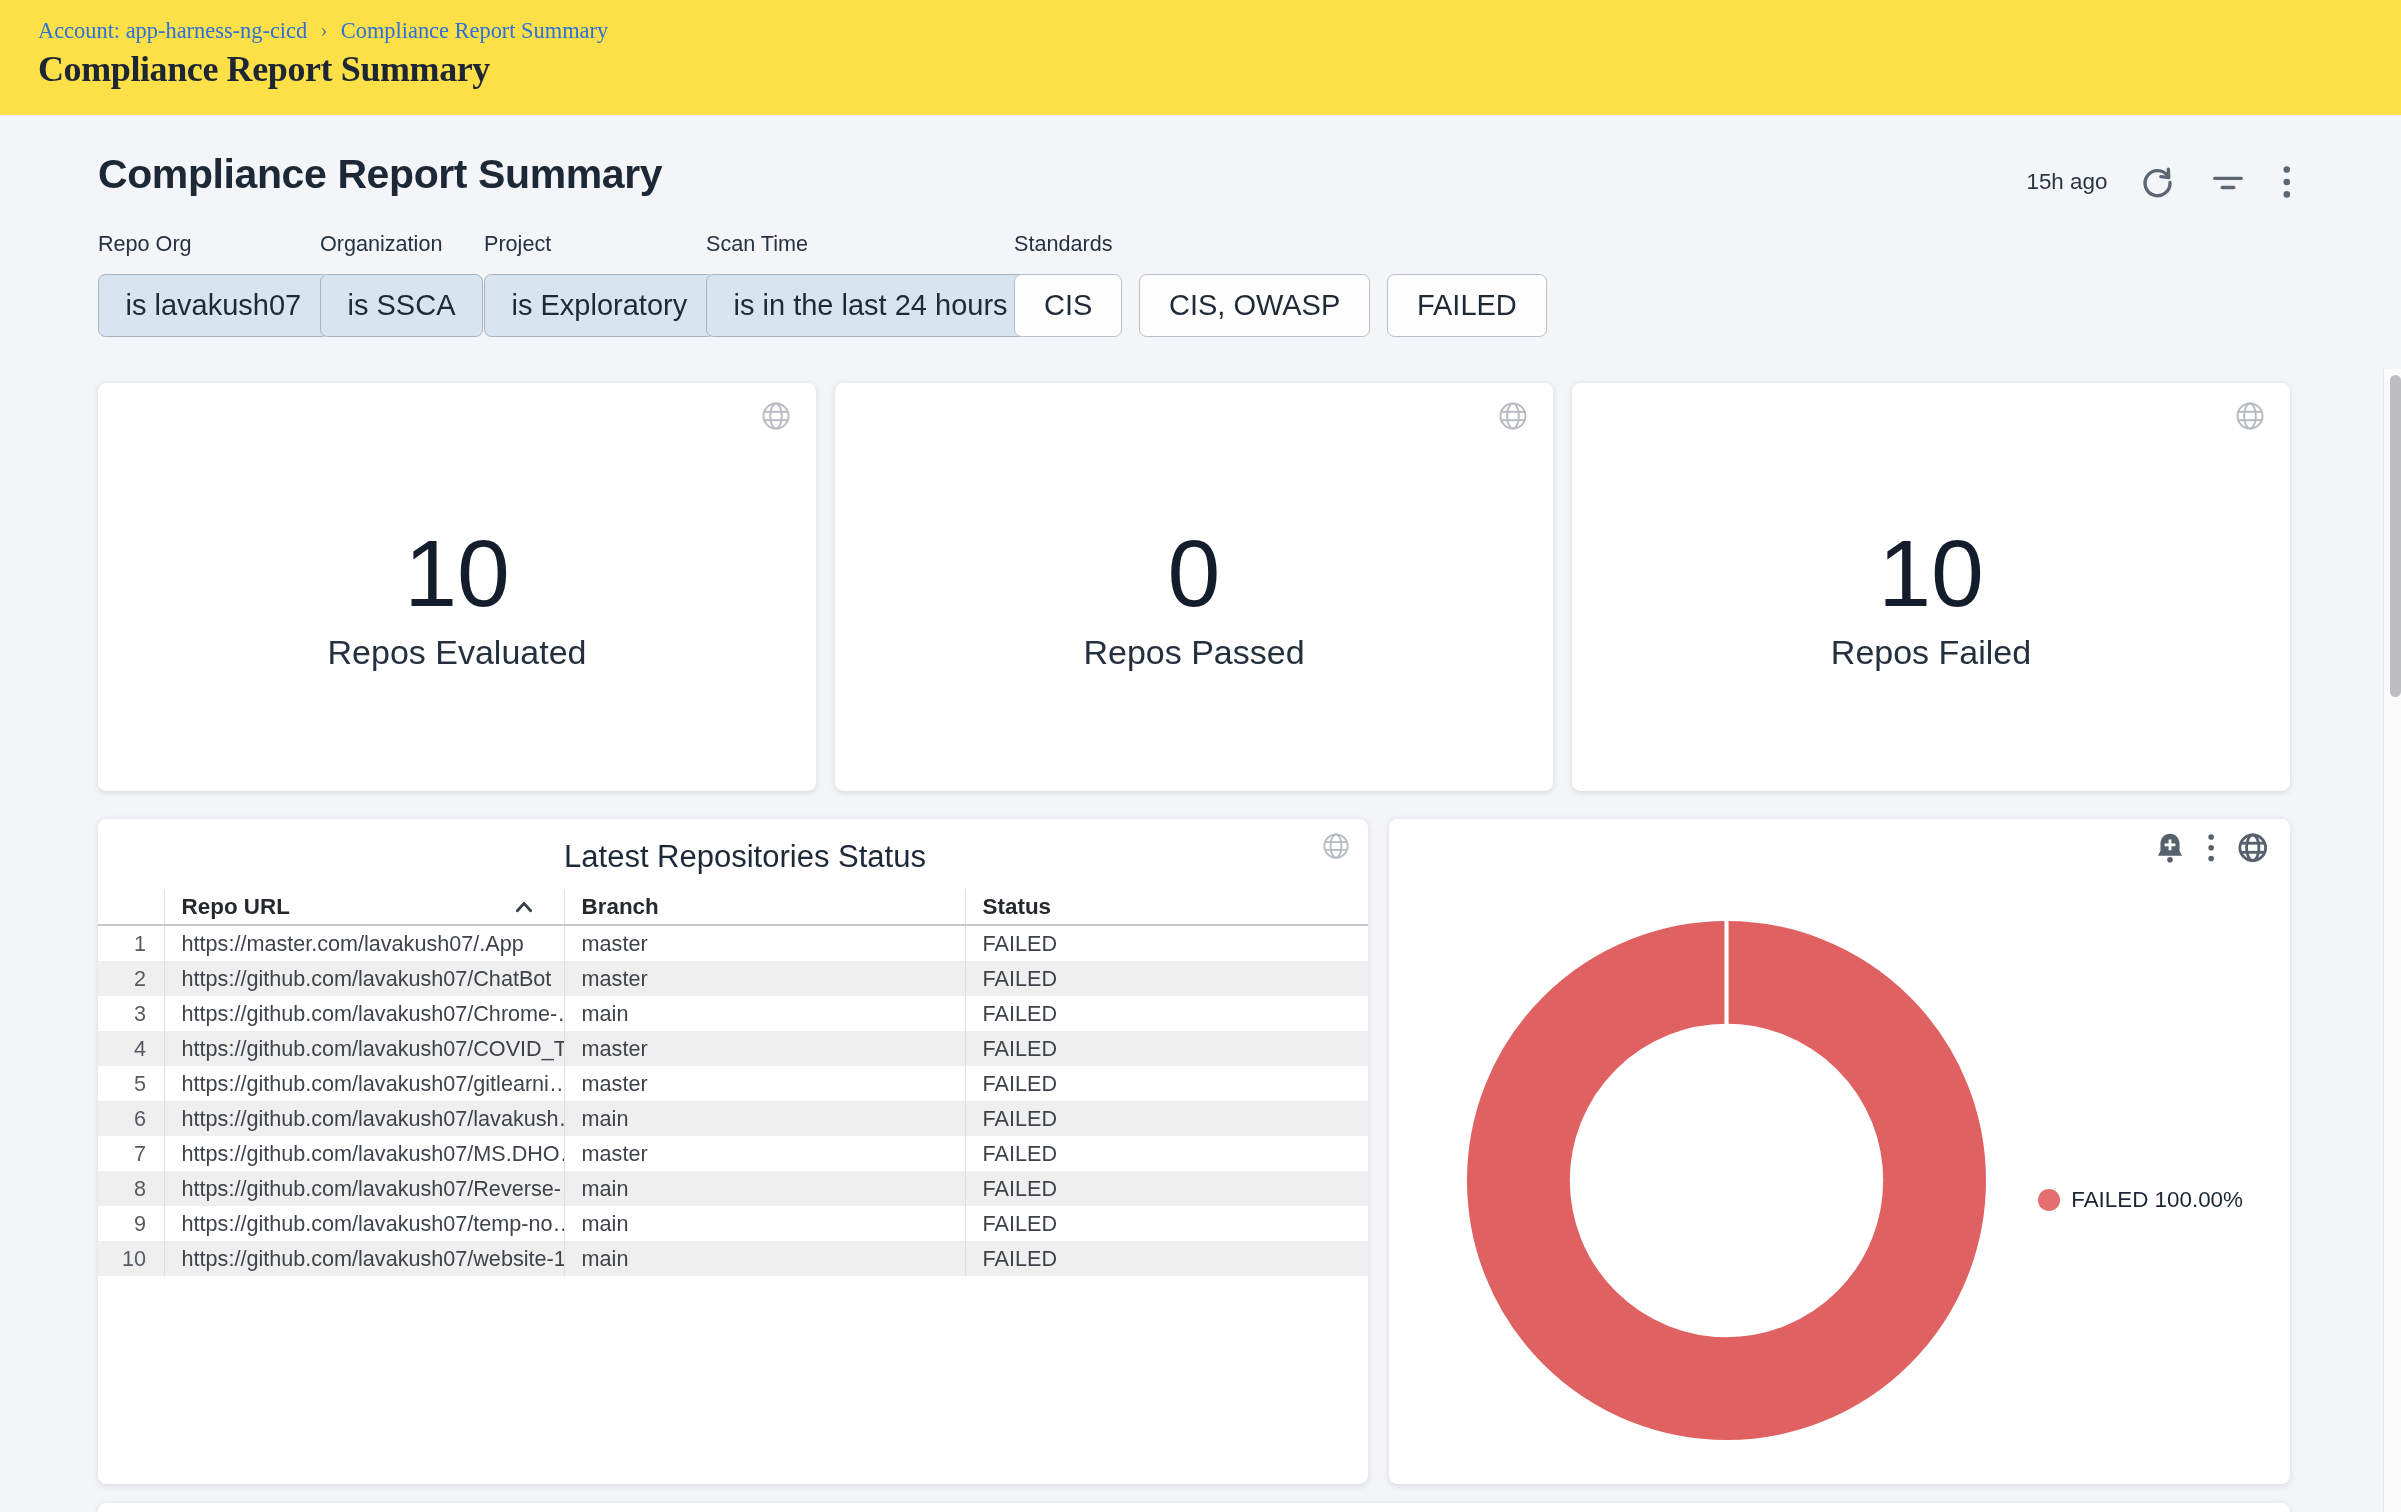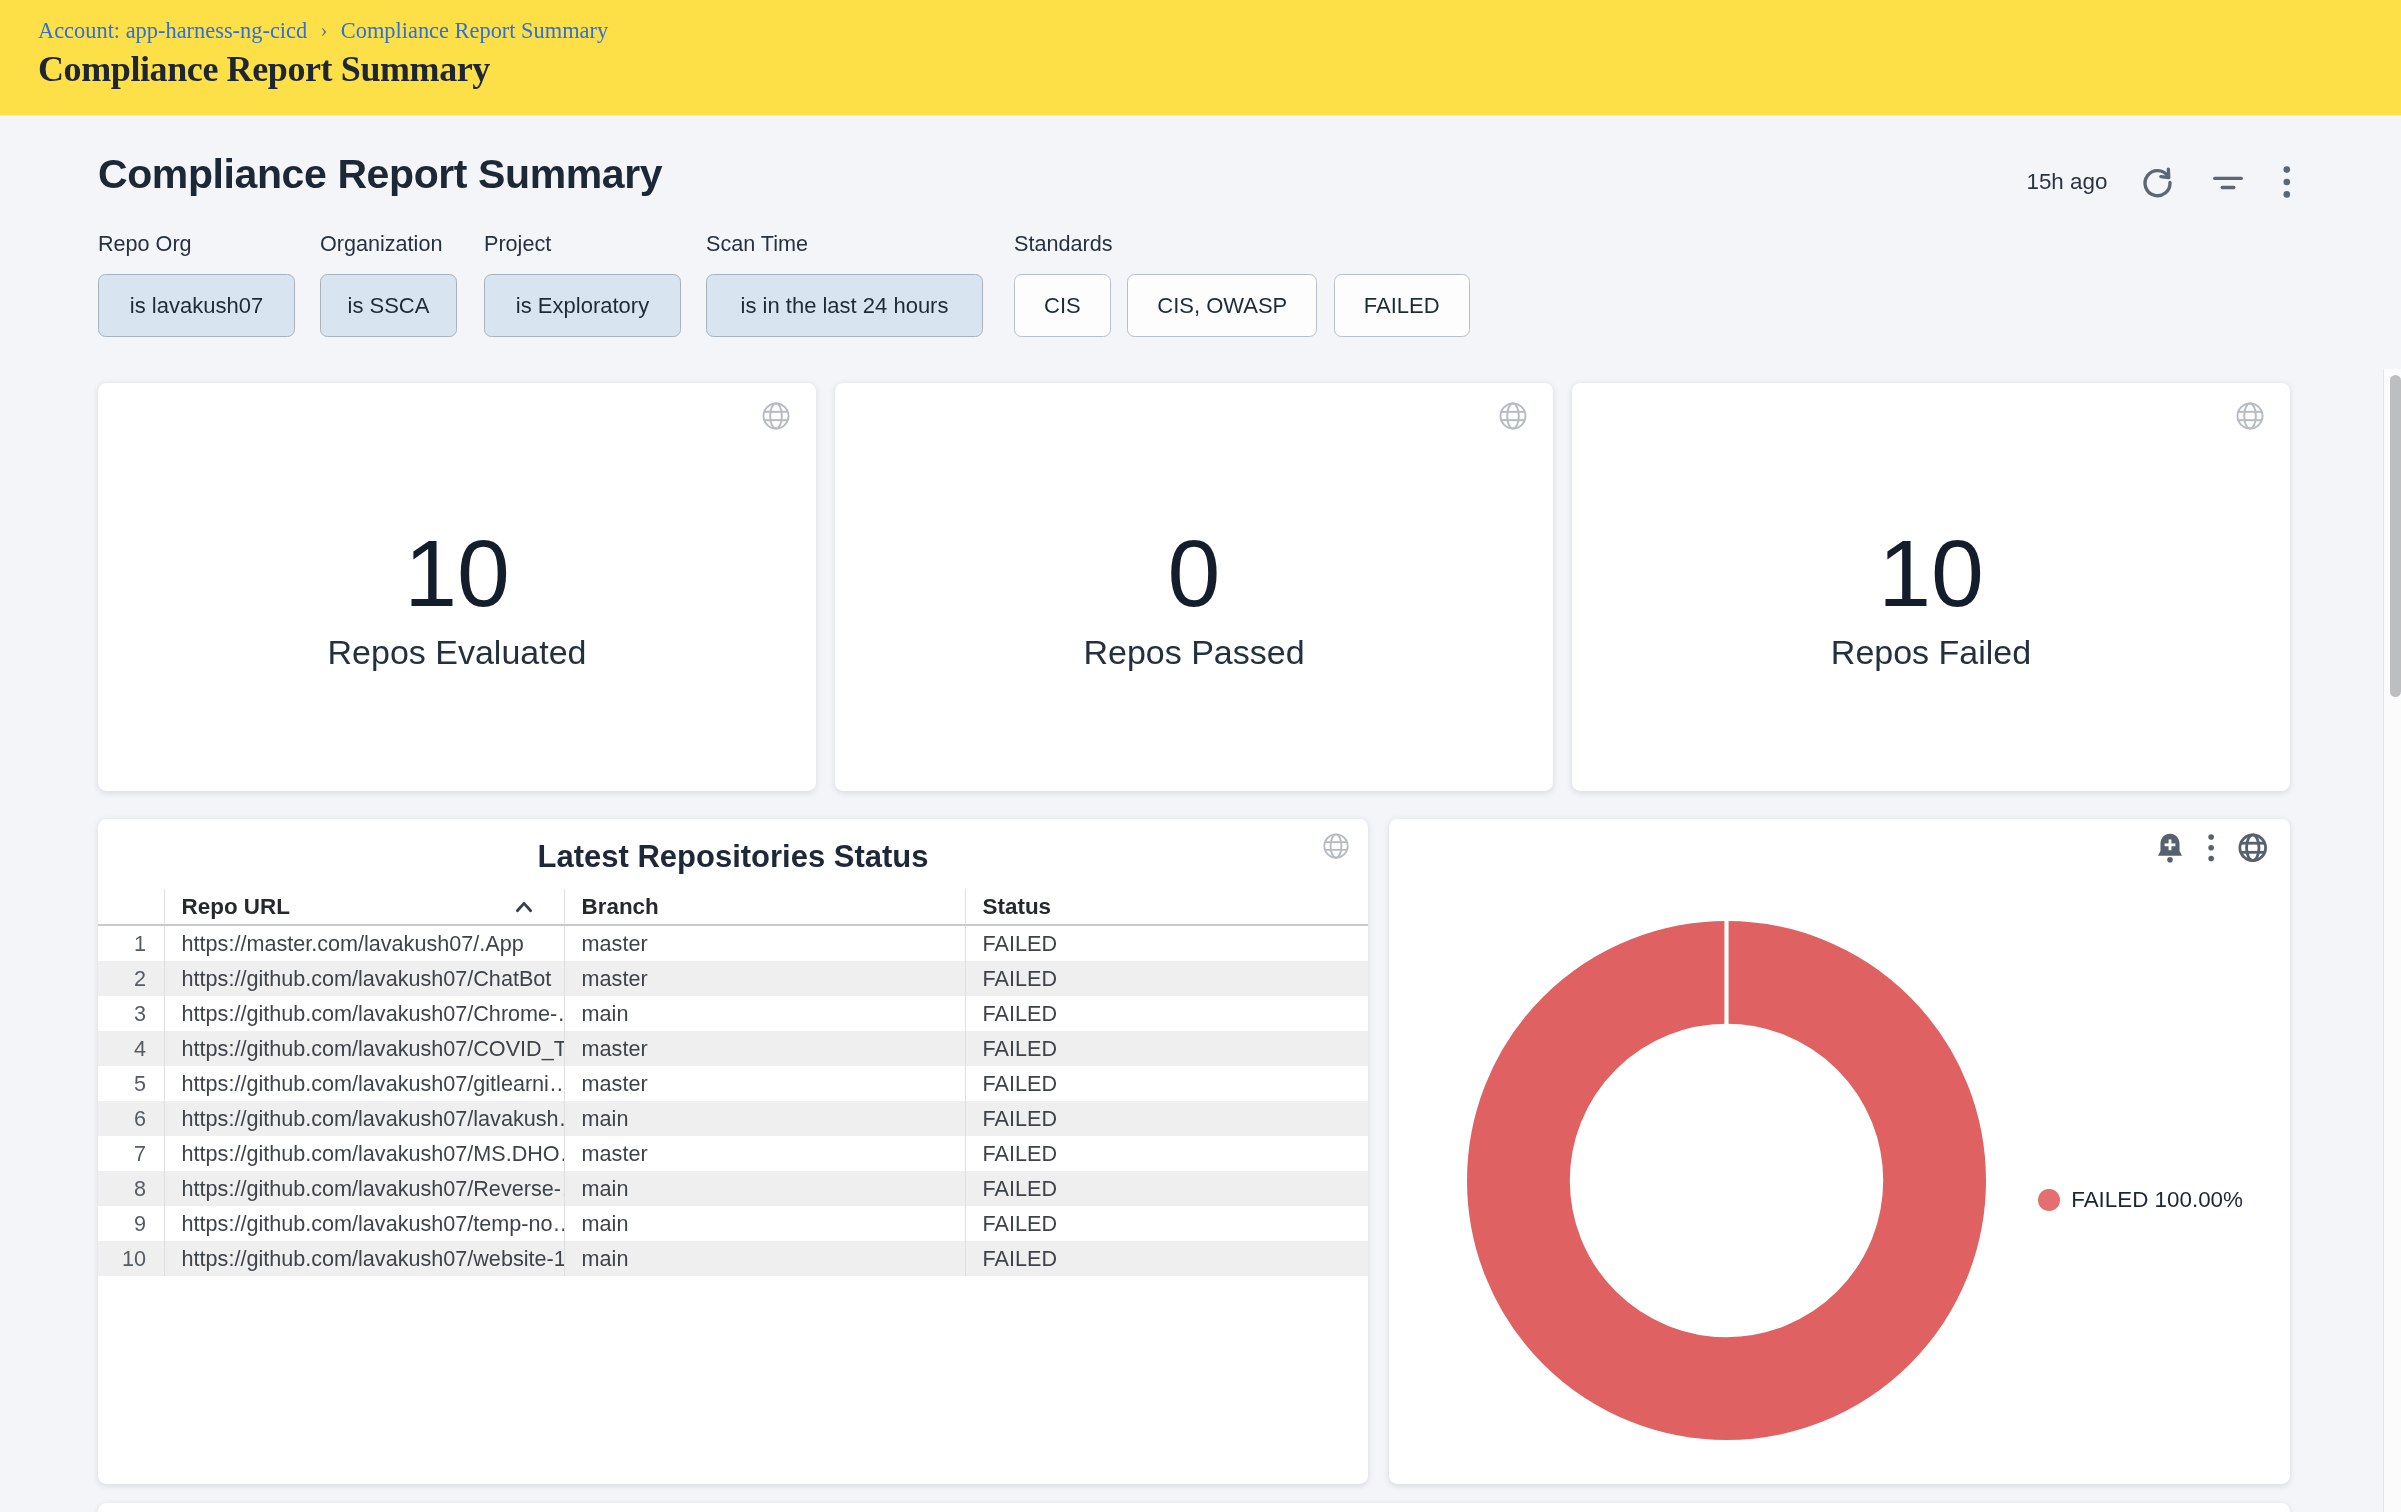--- a/index.html
+++ b/index.html
@@ -19,36 +19,36 @@
   
   .dash-title{position:absolute;left:98px;top:151px;font-size:41px;font-weight:600;color:#1c2836;margin:0;letter-spacing:-0.4px;}
   .dash-meta{position:absolute;top:163px;right:108px;display:flex;align-items:center;gap:33px;}
   .dash-meta .ago{font-size:22.4px;color:#2b3442;}
   .icon-btn{display:flex;align-items:center;justify-content:center;cursor:pointer;}
 
   
   .filter-label{position:absolute;top:231px;font-size:21.6px;color:#273142;}
   .chip-row{position:absolute;top:274px;display:flex;gap:16.6px;}
   .chip{height:63px;box-sizing:border-box;border-radius:7.5px;display:flex;align-items:center;justify-content:center;
-        font-size:22px;color:#1f2a37;cursor:pointer;}
+        font-size:29px;color:#1f2a37;cursor:pointer;}
   .chip.active{background:#d8e5f1;border:1.7px solid #a9b2bb;padding:0 26.5px;}
   .chip.plain{background:#fdfdfe;border:1.7px solid #b9bfc7;padding:0 29px;}
 
   
   .card{position:absolute;background:#ffffff;border-radius:8.3px;box-shadow:0 1.7px 6.6px rgba(35,45,60,0.13);}
   .stat-card{top:383px;width:718px;height:408px;}
   .stat-value{position:absolute;left:0;width:100%;top:133px;text-align:center;
               font-size:95px;font-weight:500;color:#131d2c;line-height:1.2;}
   .stat-label{position:absolute;left:0;width:100%;top:250px;text-align:center;font-size:34px;color:#25303f;}
   .card-globe{position:absolute;top:18px;right:25px;}
 
   
   .table-card{left:98px;top:819px;width:1270px;height:665px;}
   .card-title{position:absolute;left:0;width:100%;top:20px;text-align:center;
-              font-size:31px;font-weight:700;color:#1d2838;}
+              font-size:31px;font-weight:400;color:#1d2838;padding-left:12px;}
   .tbl{position:absolute;left:0;top:70px;width:1270px;}
   .tbl-row{display:grid;grid-template-columns:66px 400px 401px 403px;align-items:center;height:35px;font-size:21.6px;color:#3e434a;}
   .tbl-head{height:35px;border-bottom:2.5px solid #c6cacd;font-weight:700;color:#25292e;font-size:22.4px;}
   .cell{padding-left:16.6px;box-sizing:border-box;overflow:hidden;white-space:nowrap;display:flex;align-items:center;height:100%;}
   .cell.sep{border-left:1.7px solid #dddfe1;}
   .num-cell{justify-content:flex-end;padding-right:18px;padding-left:0;color:#555b63;}
   .head-url{justify-content:space-between;padding-right:30px;cursor:pointer;}
   .tbl-row.striped{background:#efefef;}
 
   

